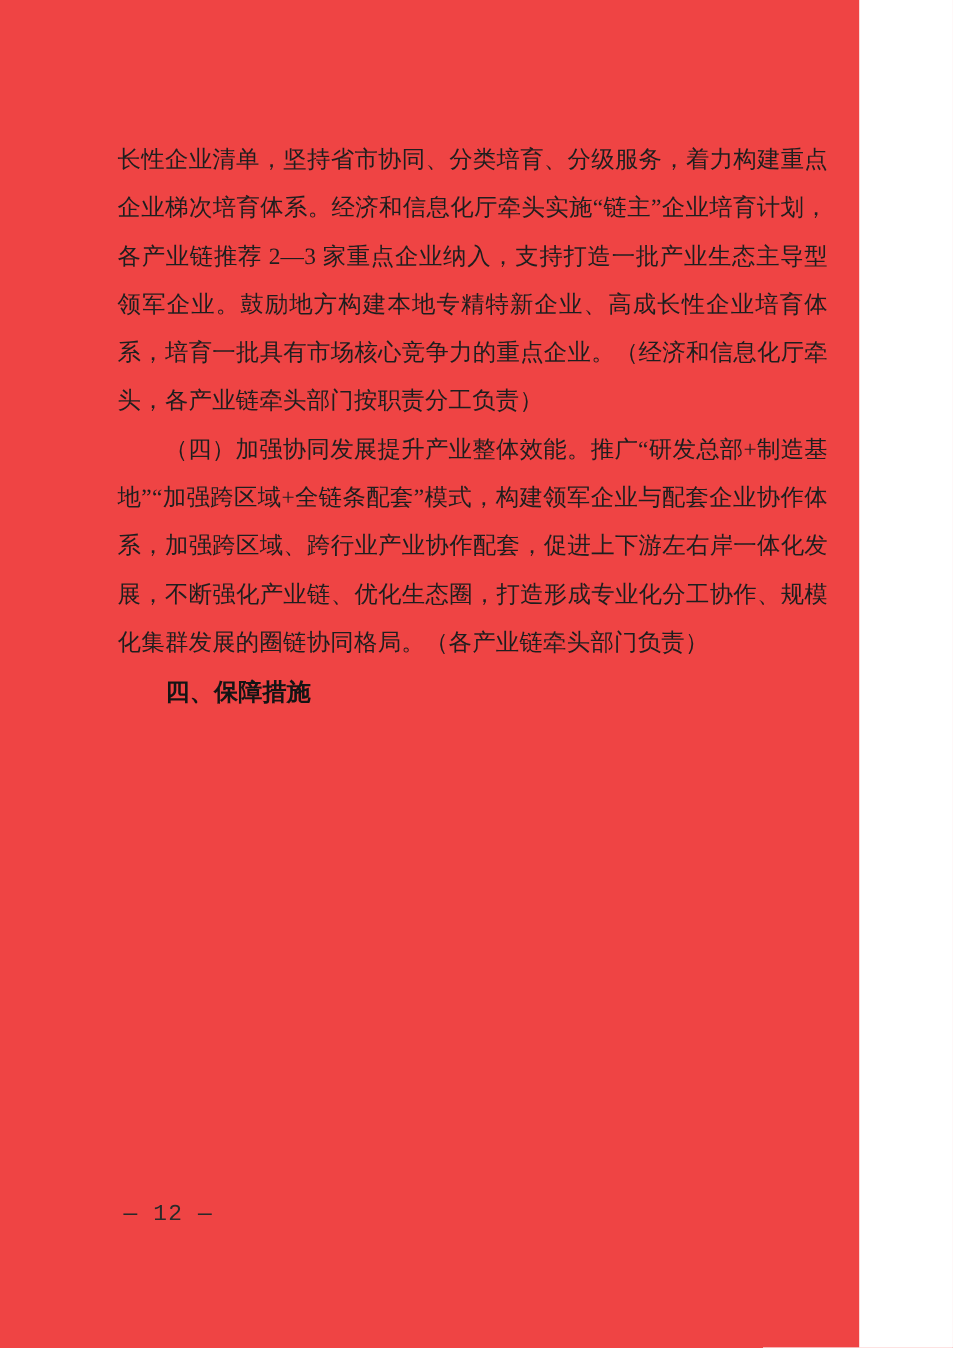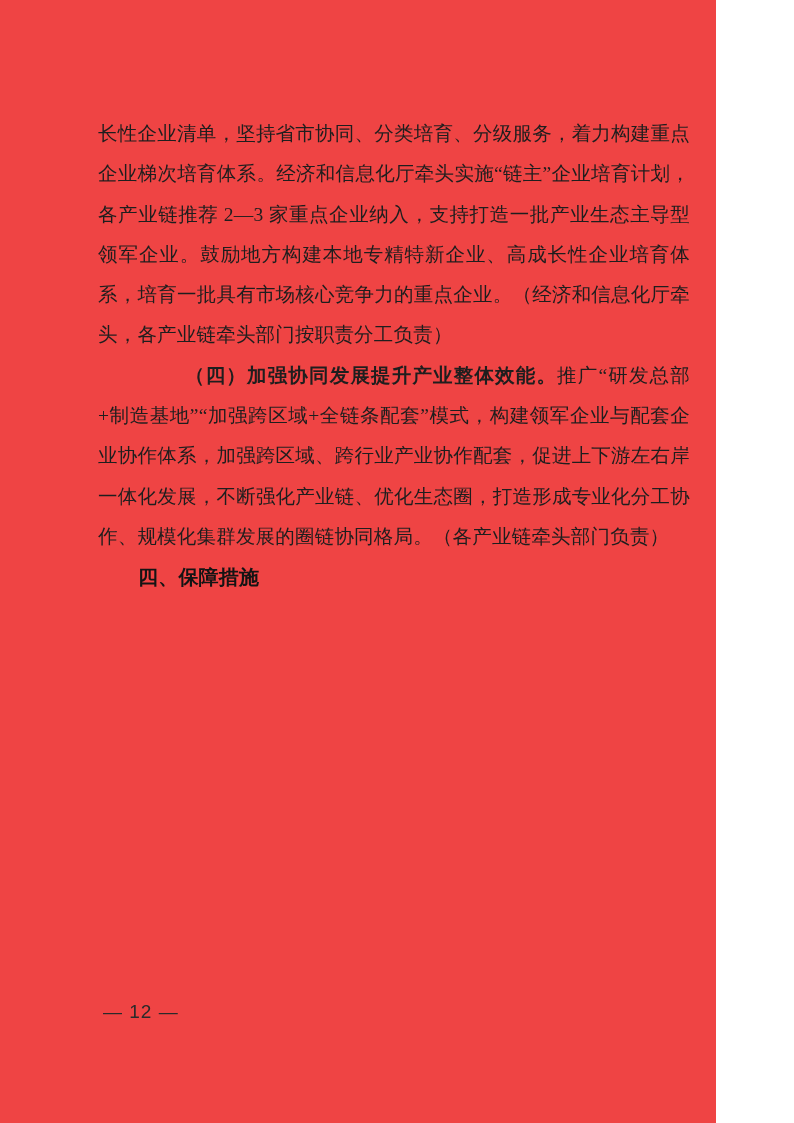--- a/index.html
+++ b/index.html
@@ -28,38 +28,37 @@
     letter-spacing: 0.2px;
   }
   .text-block p {
     margin: 0;
     padding: 0;
   }
   .para-indent {
     text-indent: 2em;
   }
   .lead {
-    font-weight: bold;
-    margin-left: 48px;
+    font-weight: normal;
   }
   .section-heading {
     text-indent: 2em;
     font-family: "Liberation Sans", "DejaVu Sans", sans-serif;
     font-weight: bold;
     font-size: 20px;
     color: #141414;
   }
   .page-footer {
     position: absolute;
     left: 103px;
     top: 1001px;
     font-size: 19px;
     letter-spacing: 1px;
     color: #2a2a2a;
-    font-family: Liberation Sans, sans-serif;
+    font-family: Liberation Mono, monospace;
   }
 </style>
 </head>
 <body>
 
 <div class="page">
 
   <div class="text-block">
 
     <p>长性企业清单，坚持省市协同、分类培育、分级服务，着力构建重点企业梯次培育体系。经济和信息化厅牵头实施“链主”企业培育计划，各产业链推荐 2—3 家重点企业纳入，支持打造一批产业生态主导型领军企业。鼓励地方构建本地专精特新企业、高成长性企业培育体系，培育一批具有市场核心竞争力的重点企业。（经济和信息化厅牵头，各产业链牵头部门按职责分工负责）</p>

